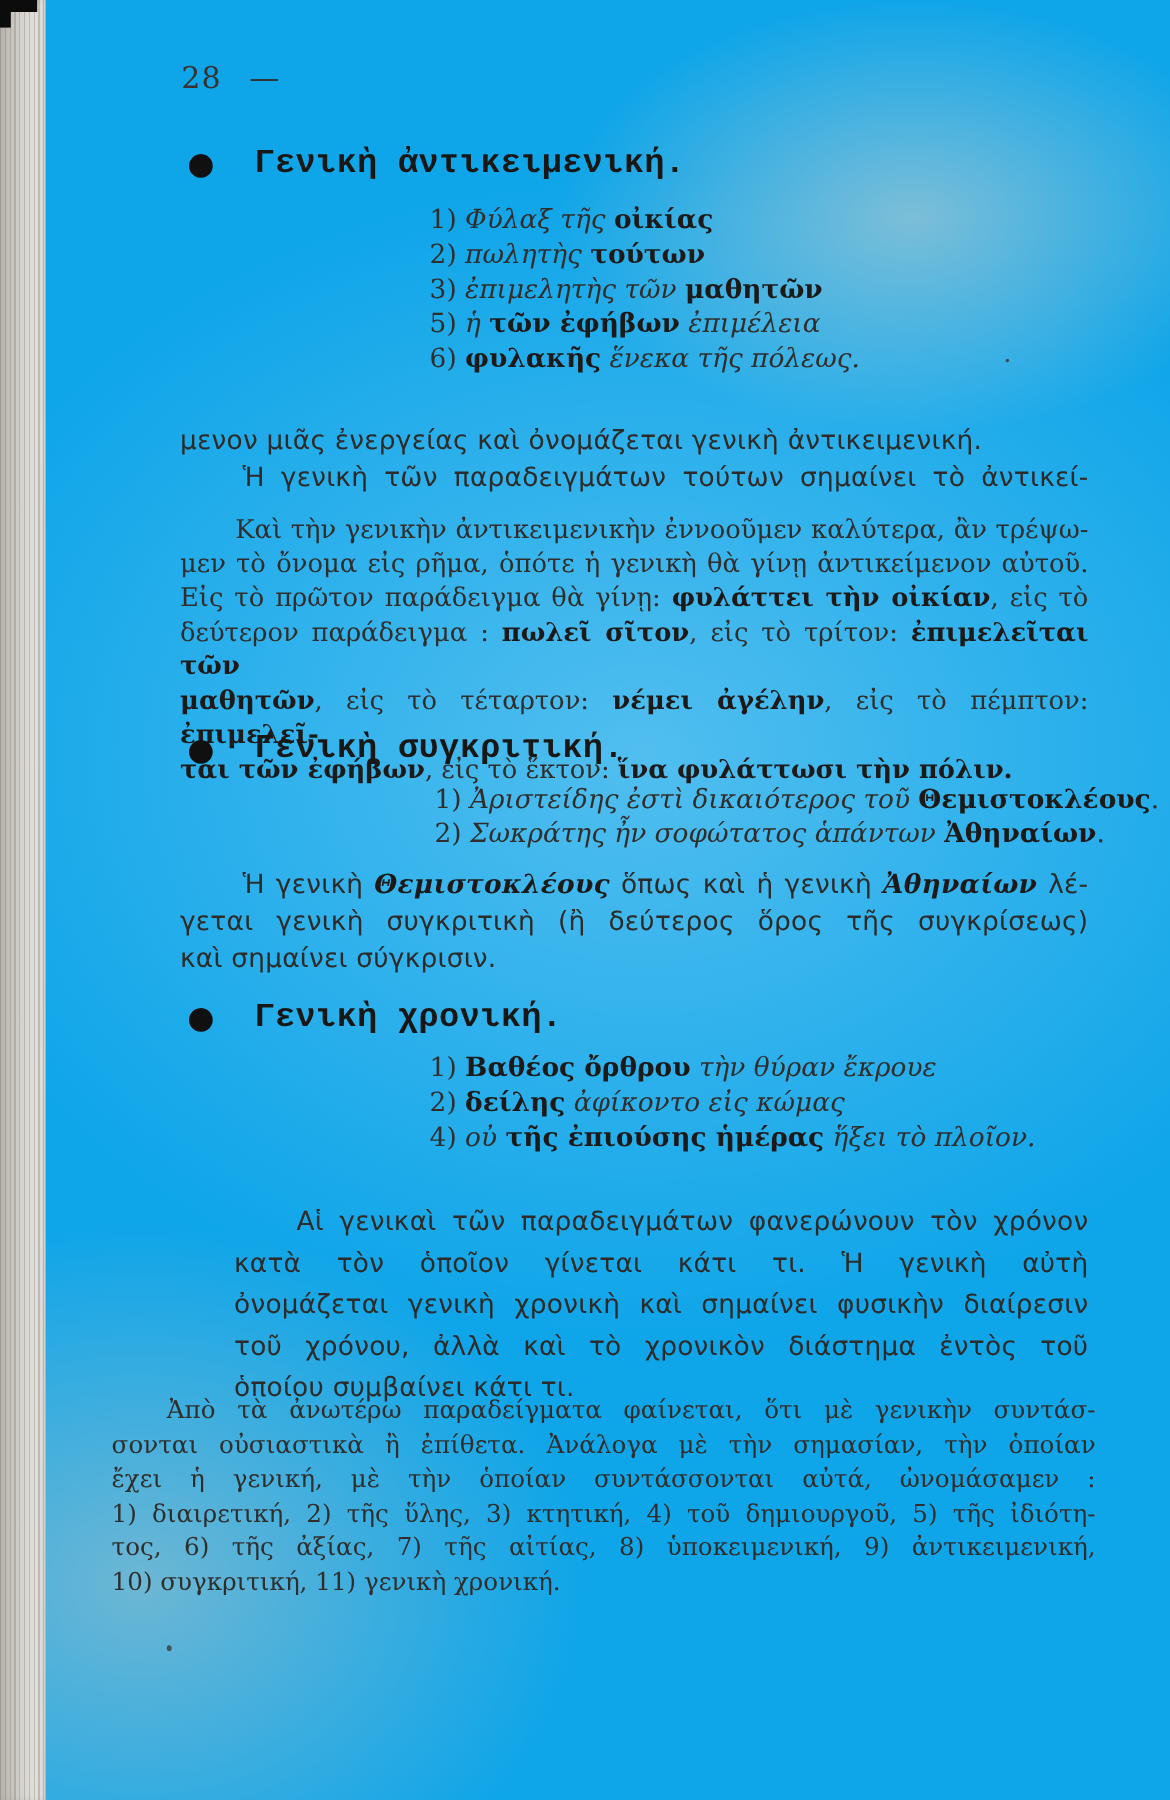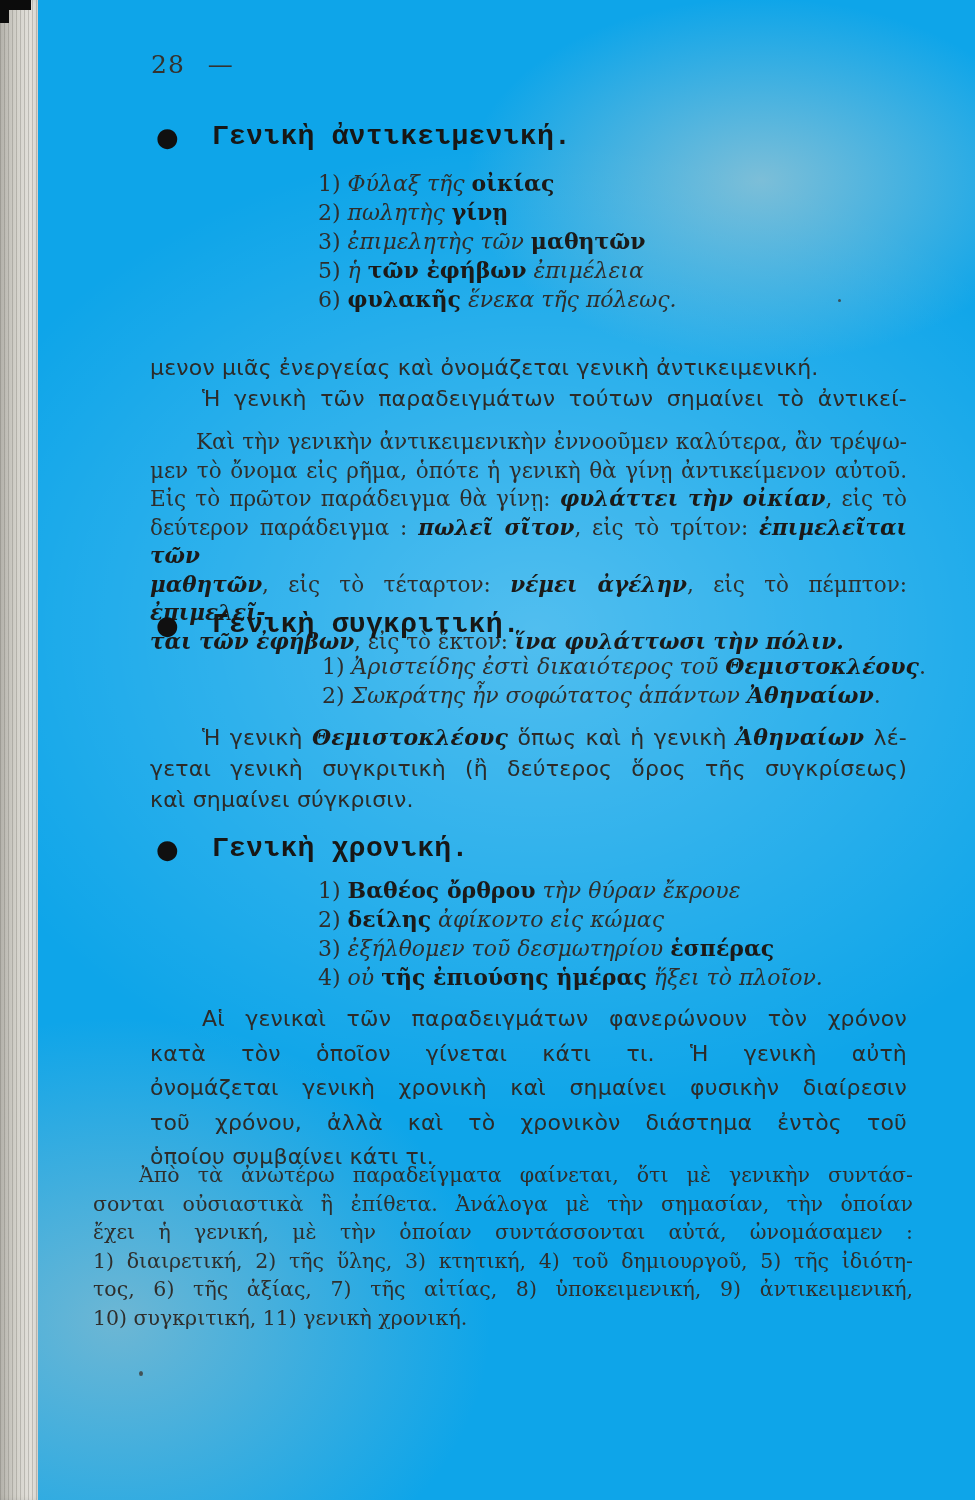--- a/index.html
+++ b/index.html
@@ -22,43 +22,43 @@
   .pagenum{position:absolute;left:151px;top:50px;font-size:25px;color:#34332f;
            word-spacing:14px;letter-spacing:1px;}
 
   .sec-head{position:absolute;left:156px;display:flex;align-items:flex-start;}
   .bullet{display:inline-block;width:56px;font-size:26px;line-height:34px;color:#101010;
           font-family:"DejaVu Sans",sans-serif;}
   .sec-title{font-family:Liberation Mono, monospace;font-weight:700;font-size:28px;
              line-height:34px;color:#171716;letter-spacing:.3px;}
 
   .list{position:absolute;left:318px;}
-  .list .line{line-height:29px;font-size:22px;white-space:nowrap;}
+  .list .line{line-height:29px;font-size:22px;white-space:nowrap;margin-left:40px;}
   #list2{left:322px;}
   #list2 .line{line-height:29px;}
 
   .para{position:absolute;left:150px;width:757px;}
   .para .line{display:block;}
   .para.sans{font-family:"DejaVu Sans",sans-serif;font-size:22px;color:#2c2b29;letter-spacing:.2px;}
   .para.serif{font-family:"DejaVu Serif",serif;font-size:21.5px;color:#2f2e2c;}
   #para1 .line{line-height:31px;}
   #para2 .line{line-height:28.5px;}
   #para3 .line{line-height:31px;}
-  #para4 .line{line-height:34.5px;}
+  #para4 .line{line-height:34.5px;margin-left:45px;}
   #closing{left:93px;width:820px;font-size:20.5px;}
   #closing .line{line-height:28.5px;}
 
   .jl{text-align:justify;text-align-last:justify;text-justify:inter-word;}
   .pind{text-indent:52px;}
   .pind2{text-indent:46px;}
 
   .sg-n{font-style:normal;}
   .sg-i{font-style:italic;}
   .sg-b{font-weight:700;font-style:normal;color:#1b1a19;}
-  .sg-bi{font-weight:700;font-style:italic;color:#1b1a19;}
+  .sg-bi{font-weight:700;color:#1b1a19;}
   .sg-bis{font-weight:700;font-style:italic;font-family:"DejaVu Serif",serif;color:#1b1a19;}
 
   #sec1-head{top:120px;}  #list1{top:169px;}  #para1{top:352px;}  #para2{top:428px;}
   #sec2-head{top:608px;}  #list2{top:652px;}  #para3{top:722px;}
   #sec3-head{top:832px;}  #list3{top:876px;}  #para4{top:1002px;} #closing{top:1161px;}
 </style>
 </head>
 <body>
 
 <div class="page">
@@ -69,21 +69,21 @@
   <div class="speck" style="left:838px;top:299px;width:3px;height:3px;"></div>
 
   <div class="pagenum">28 —</div>
 
   <div class="sec-head" id="sec1-head">
     <span class="bullet">●</span>
     <span class="sec-title">Γενικὴ ἀντικειμενική.</span>
   </div>
   <div class="list" id="list1">
     <div class="line"><span class="sg-n">1) </span><span class="sg-i">Φύλαξ τῆς </span><span class="sg-b">οἰκίας</span></div>
-    <div class="line"><span class="sg-n">2) </span><span class="sg-i">πωλητὴς </span><span class="sg-b">γίνῃ</span></div>
+    <div class="line"><span class="sg-n">2) </span><span class="sg-i">πωλητὴς </span><span class="sg-b">τούτων</span></div>
     <div class="line"><span class="sg-n">3) </span><span class="sg-i">ἐπιμελητὴς τῶν </span><span class="sg-b">μαθητῶν</span></div>
     <div class="line"><span class="sg-n">5) </span><span class="sg-i">ἡ </span><span class="sg-b">τῶν ἐφήβων</span><span class="sg-i"> ἐπιμέλεια</span></div>
     <div class="line"><span class="sg-n">6) </span><span class="sg-b">φυλακῆς</span><span class="sg-i"> ἕνεκα τῆς πόλεως.</span></div>
   </div>
   <div class="para sans" id="para1">
     <div class="line"><span class="sg-n">μενον μιᾶς ἐνεργείας καὶ ὀνομάζεται γενικὴ ἀντικειμενική.</span></div>
     <div class="line jl pind"><span class="sg-n">Ἡ γενικὴ τῶν παραδειγμάτων τούτων σημαίνει τὸ ἀντικεί-</span></div>
   </div>
   <div class="para serif" id="para2">
     <div class="line jl pind2"><span class="sg-n">Καὶ τὴν γενικὴν ἀντικειμενικὴν ἐννοοῦμεν καλύτερα, ἂν τρέψω-</span></div>
@@ -108,21 +108,20 @@
     <div class="line"><span class="sg-n">καὶ σημαίνει σύγκρισιν.</span></div>
   </div>
 
   <div class="sec-head" id="sec3-head">
     <span class="bullet">●</span>
     <span class="sec-title">Γενικὴ χρονική.</span>
   </div>
   <div class="list" id="list3">
     <div class="line"><span class="sg-n">1) </span><span class="sg-b">Βαθέος ὄρθρου</span><span class="sg-i"> τὴν θύραν ἔκρουε</span></div>
     <div class="line"><span class="sg-n">2) </span><span class="sg-b">δείλης</span><span class="sg-i"> ἀφίκοντο εἰς κώμας</span></div>
-    <div class="line"><span class="sg-n">3) </span><span class="sg-i">ἐξήλθομεν τοῦ δεσμωτηρίου </span><span class="sg-b">ἑσπέρας</span></div>
     <div class="line"><span class="sg-n">4) </span><span class="sg-i">οὐ </span><span class="sg-b">τῆς ἐπιούσης ἡμέρας</span><span class="sg-i"> ἥξει τὸ πλοῖον.</span></div>
   </div>
   <div class="para sans" id="para4">
     <div class="line jl pind"><span class="sg-n">Αἱ γενικαὶ τῶν παραδειγμάτων φανερώνουν τὸν χρόνον</span></div>
     <div class="line jl"><span class="sg-n">κατὰ τὸν ὁποῖον γίνεται κάτι τι. Ἡ γενικὴ αὐτὴ</span></div>
     <div class="line jl"><span class="sg-n">ὀνομάζεται γενικὴ χρονικὴ καὶ σημαίνει φυσικὴν διαίρεσιν</span></div>
     <div class="line jl"><span class="sg-n">τοῦ χρόνου, ἀλλὰ καὶ τὸ χρονικὸν διάστημα ἐντὸς τοῦ</span></div>
     <div class="line"><span class="sg-n">ὁποίου συμβαίνει κάτι τι.</span></div>
   </div>
 

